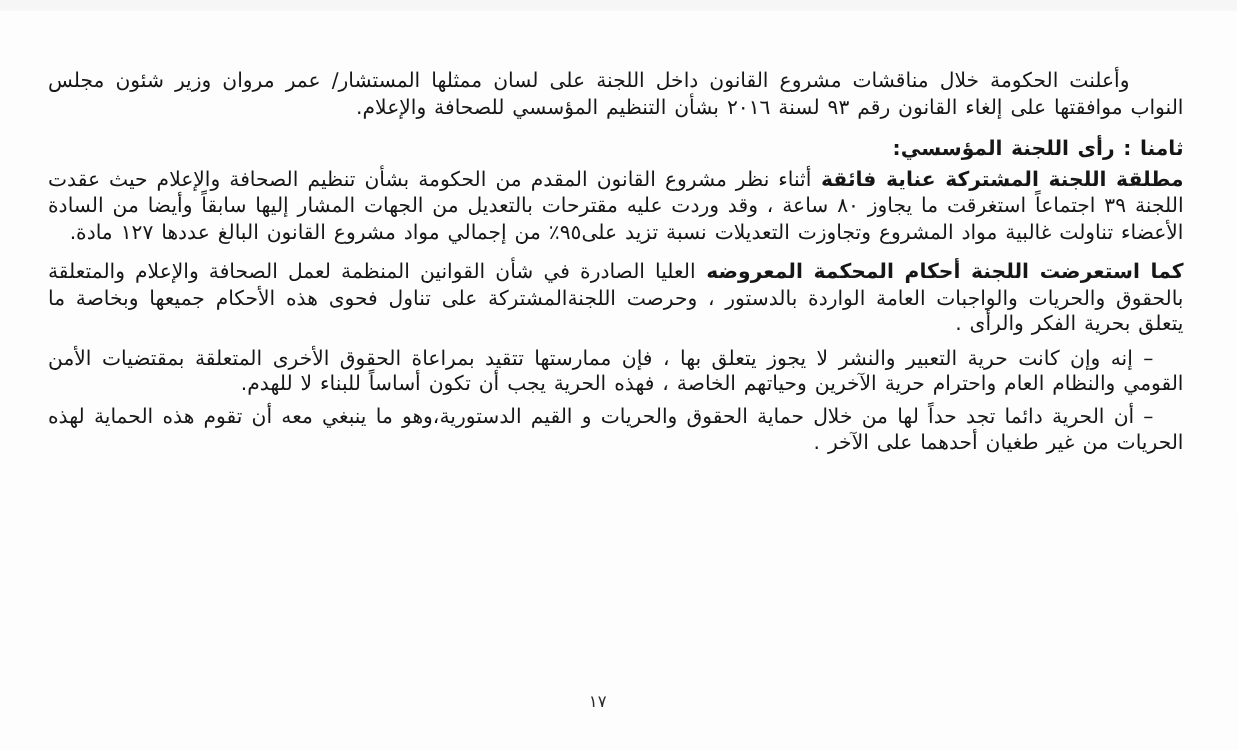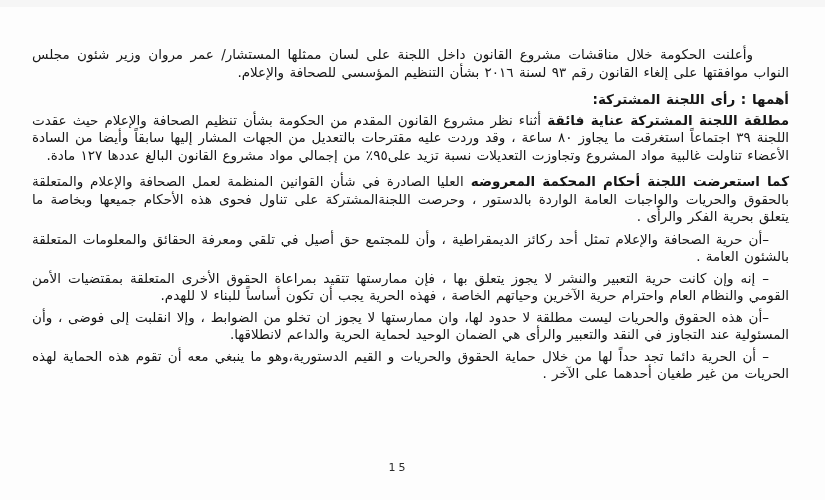--- a/index.html
+++ b/index.html
@@ -77,33 +77,31 @@
   }
 </style>
 </head>
 <body>
 
 <div class="page">
   <div class="doc">
 
     <p class="para-first"><b class="lead"></b><span>وأعلنت الحكومة خلال مناقشات مشروع القانون داخل اللجنة على لسان ممثلها المستشار/ عمر مروان وزير شئون مجلس النواب موافقتها على إلغاء القانون رقم ٩٣ لسنة ٢٠١٦ بشأن التنظيم المؤسسي للصحافة والإعلام.</span></p>
 
-    <p class="section-heading"><b class="lead">أهمها : رأى اللجنة المشتركة:</b><span></span></p>
+    <p class="section-heading"><b class="lead">ثامنا : رأى اللجنة المؤسسي:</b><span></span></p>
 
     <p><b class="lead">مطلقة اللجنة المشتركة عناية فائقة </b><span>أثناء نظر مشروع القانون المقدم من الحكومة بشأن تنظيم الصحافة والإعلام حيث عقدت اللجنة ٣٩ اجتماعاً استغرقت ما يجاوز ٨٠ ساعة ، وقد وردت عليه مقترحات بالتعديل من الجهات المشار إليها سابقاً وأيضا من السادة الأعضاء تناولت غالبية مواد المشروع وتجاوزت التعديلات نسبة تزيد على٩٥٪ من إجمالي مواد مشروع القانون البالغ عددها ١٢٧ مادة.</span></p>
 
 
     <p class="spaced"><b class="lead">كما استعرضت اللجنة أحكام المحكمة المعروضه </b><span>العليا الصادرة في شأن القوانين المنظمة لعمل الصحافة والإعلام والمتعلقة بالحقوق والحريات والواجبات العامة الواردة بالدستور ، وحرصت اللجنةالمشتركة على تناول فحوى هذه الأحكام جميعها وبخاصة ما يتعلق بحرية الفكر والرأى .</span></p>
 
 
-    <p class="bullet"><b class="lead"></b><span>–أن حرية الصحافة والإعلام تمثل أحد ركائز الديمقراطية ، وأن للمجتمع حق أصيل في تلقي ومعرفة الحقائق والمعلومات المتعلقة بالشئون العامة .</span></p>
 
 
     <p class="bullet"><b class="lead"></b><span>– إنه وإن كانت حرية التعبير والنشر لا يجوز يتعلق بها ، فإن ممارستها تتقيد بمراعاة الحقوق الأخرى المتعلقة بمقتضيات الأمن القومي والنظام العام واحترام حرية الآخرين وحياتهم الخاصة ، فهذه الحرية يجب أن تكون أساساً للبناء لا للهدم.</span></p>
 
-    <p class="bullet"><b class="lead"></b><span>–أن هذه الحقوق والحريات ليست مطلقة لا حدود لها، وان ممارستها لا يجوز ان تخلو من الضوابط ، وإلا انقلبت إلى فوضى ، وأن المسئولية عند التجاوز في النقد والتعبير والرأى هي الضمان الوحيد لحماية الحرية والداعم لانطلاقها.</span></p>
 
     <p class="bullet"><b class="lead"></b><span>– أن الحرية دائما تجد حداً لها من خلال حماية الحقوق والحريات و القيم الدستورية،وهو ما ينبغي معه أن تقوم هذه الحماية لهذه الحريات من غير طغيان أحدهما على الآخر .</span></p>
 
   </div>
 
-  <div class="page-number">15</div>
+  <div class="page-number">١٧</div>
 </div>
 
 </body></html>

